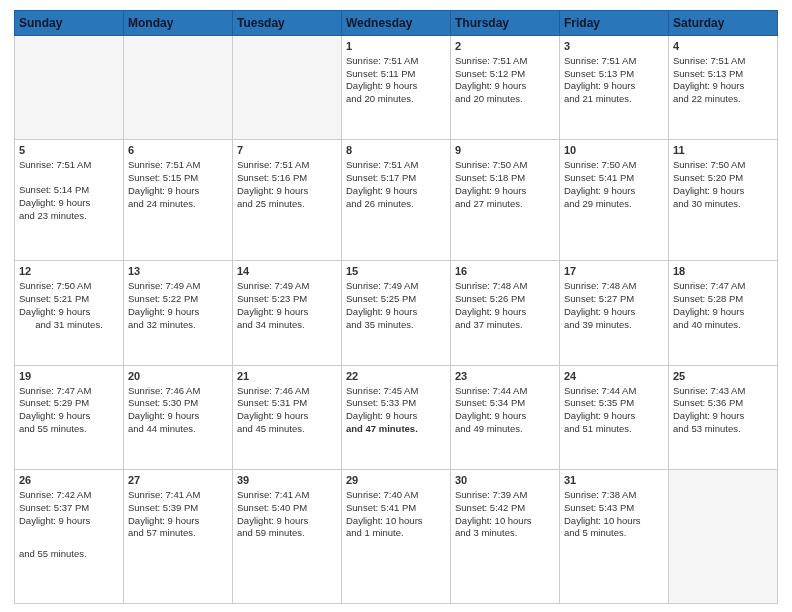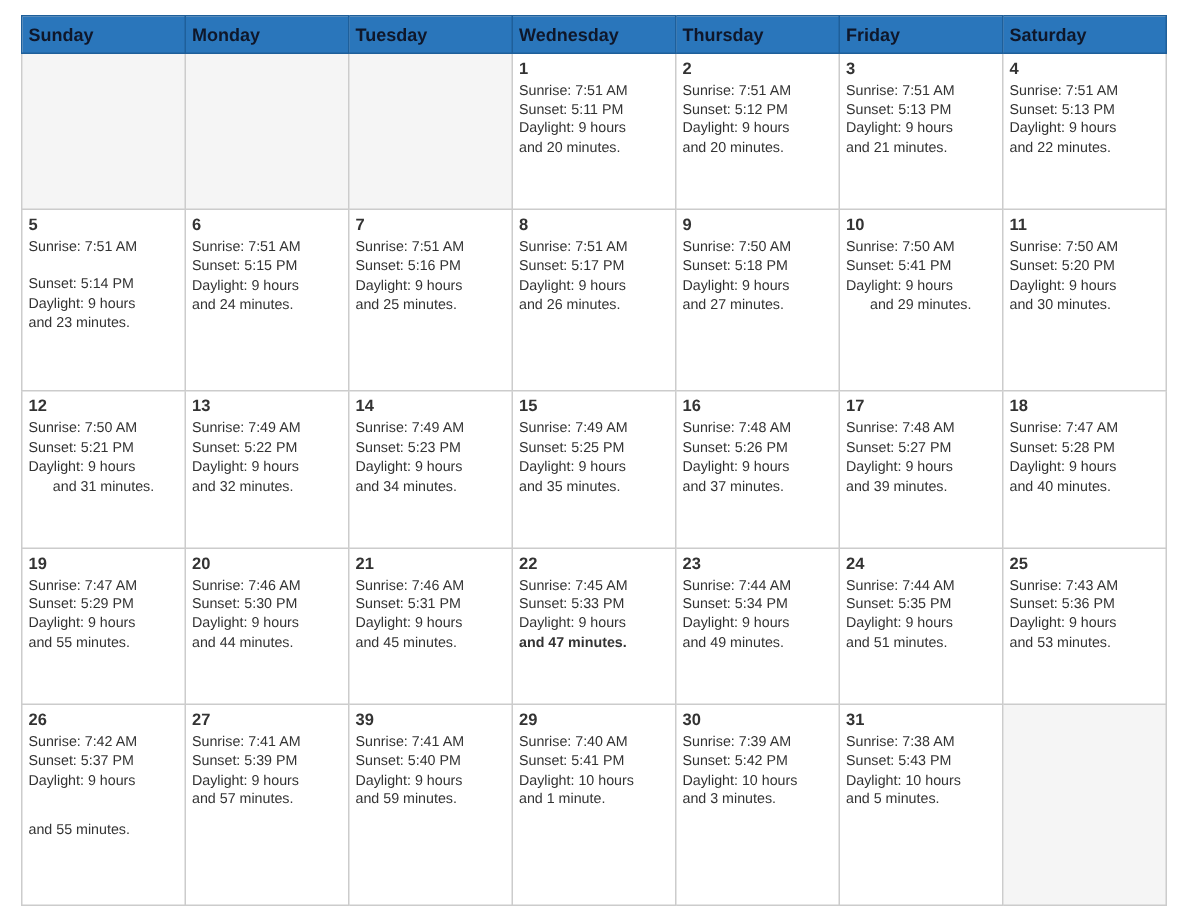--- a/index.html
+++ b/index.html
@@ -171,21 +171,21 @@
             <span style="display: block;">Sunrise: 7:50 AM</span>
             <span style="display: block;">Sunset: 5:18 PM</span>
             <span style="display: block;">Daylight: 9 hours</span>
             <span style="display: block;">and 27 minutes.</span>
           </td>
           <td>
             <span class="day-number">10</span>
             <span style="display: block;">Sunrise: 7:50 AM</span>
             <span style="display: block;">Sunset: 5:41 PM</span>
             <span style="display: block;">Daylight: 9 hours</span>
-            <span style="display: block; margin-left: 16px;">and 29 minutes.</span>
+            <span style="display: block;">and 29 minutes.</span>
           </td>
           <td>
             <span class="day-number">11</span>
             <span style="display: block;">Sunrise: 7:50 AM</span>
             <span style="display: block;">Sunset: 5:20 PM</span>
             <span style="display: block;">Daylight: 9 hours</span>
             <span style="display: block;">and 30 minutes.</span>
           </td>
         </tr>
         <tr>

